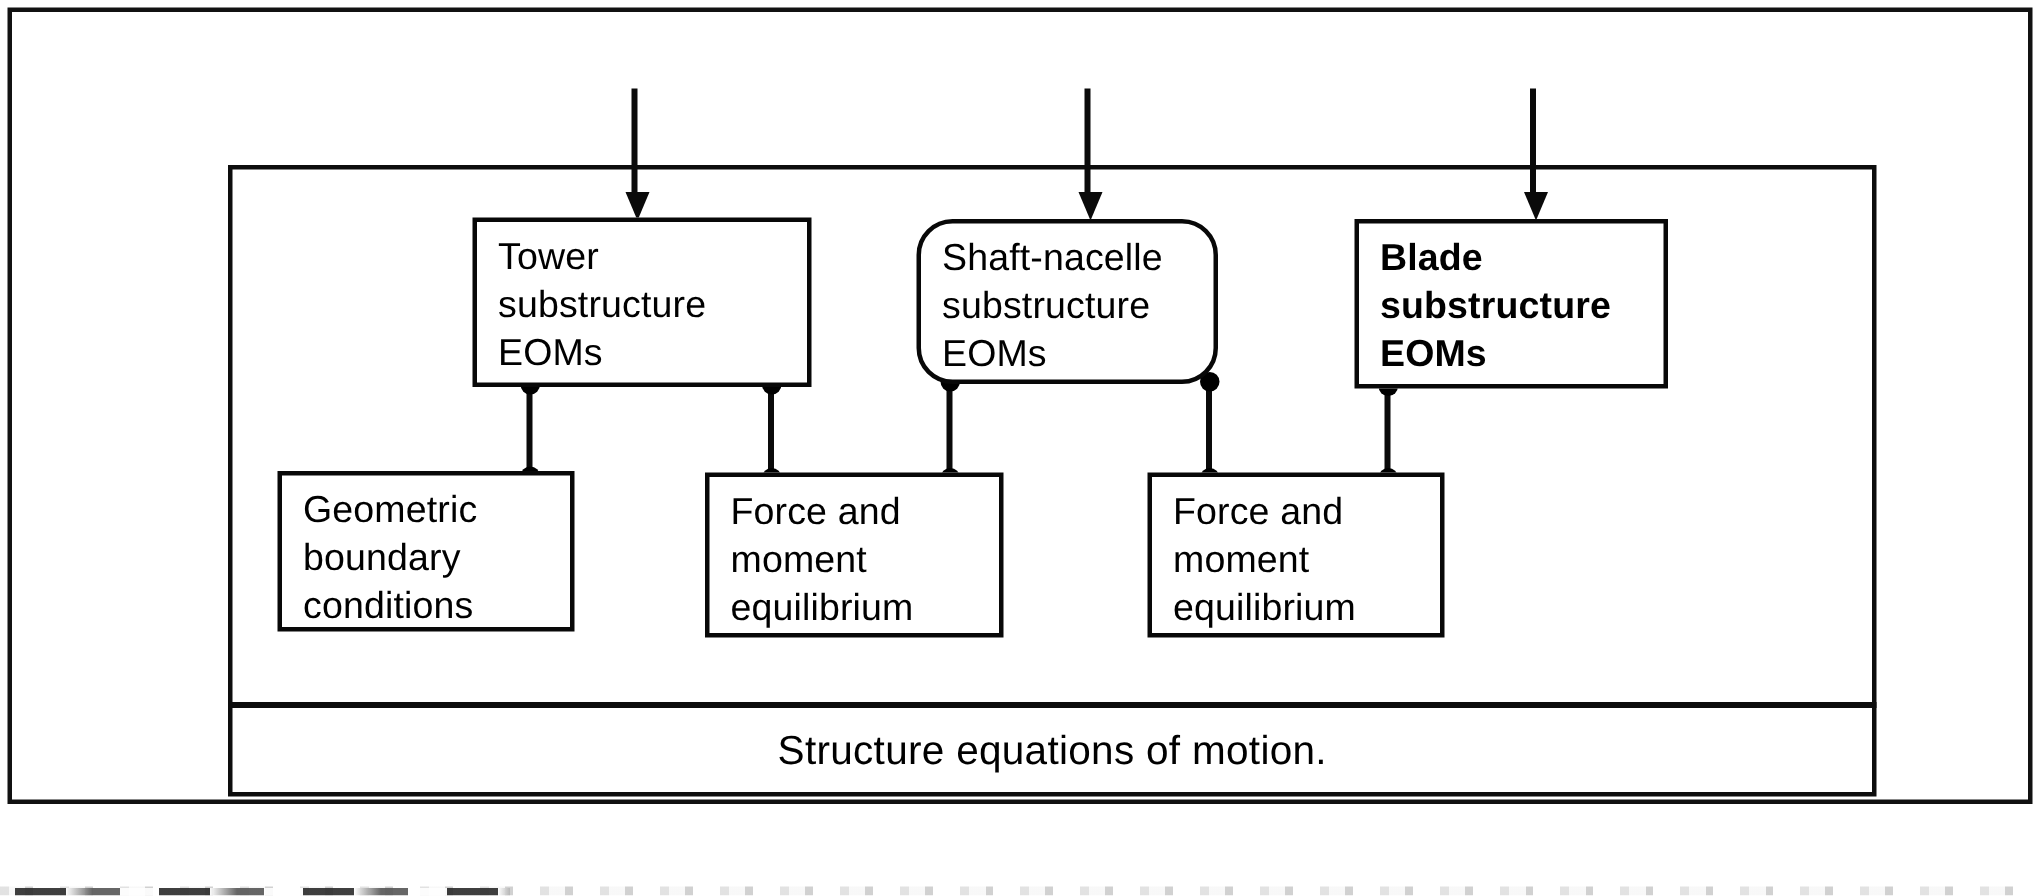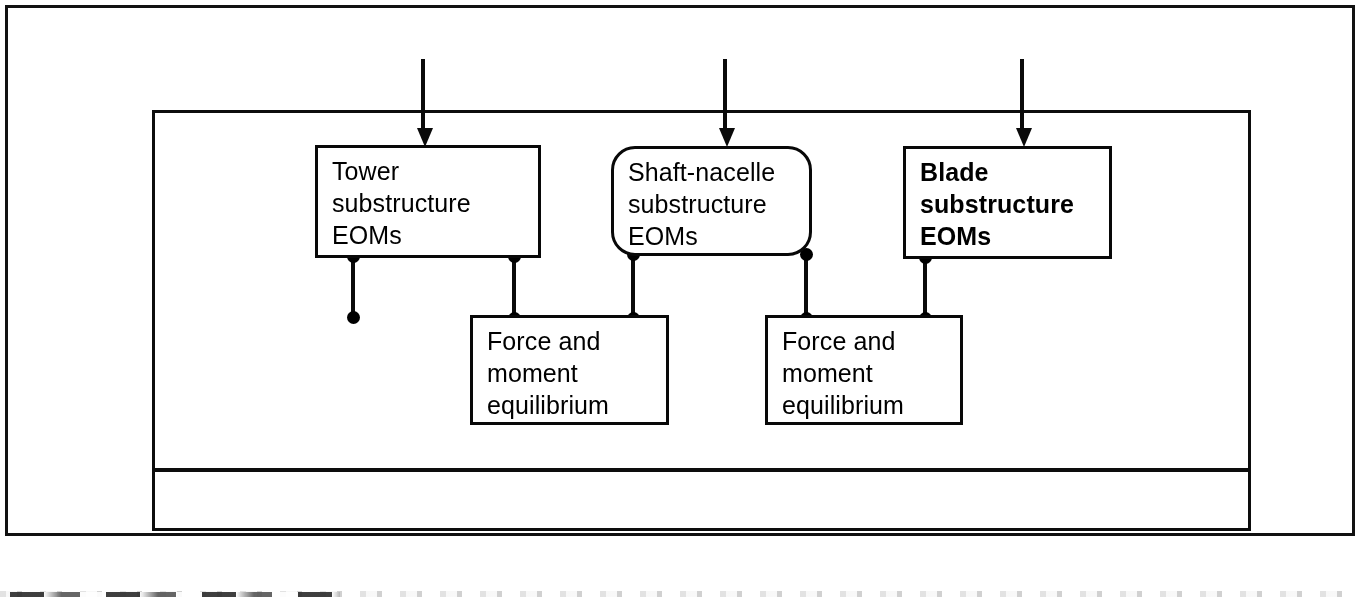--- a/index.html
+++ b/index.html
@@ -195,27 +195,31 @@
 EOMs</div>
 
   <div class="node node-shaft">Shaft-nacelle
 substructure
 EOMs</div>
 
   <div class="node node-blade">Blade
 substructure
 EOMs</div>
 
+  <div class="node node-geometric">Geometric
+boundary
+conditions</div>
 
   <div class="node node-force-left">Force and
 moment
 equilibrium</div>
 
   <div class="node node-force-right">Force and
 moment
 equilibrium</div>
 
   <div class="divider"></div>
+  <div class="caption">Structure equations of motion.</div>
 
   <div class="scan-strip"></div>
   <div class="scan-strip-dark"></div>
 
 </div>
 
 </body></html>

